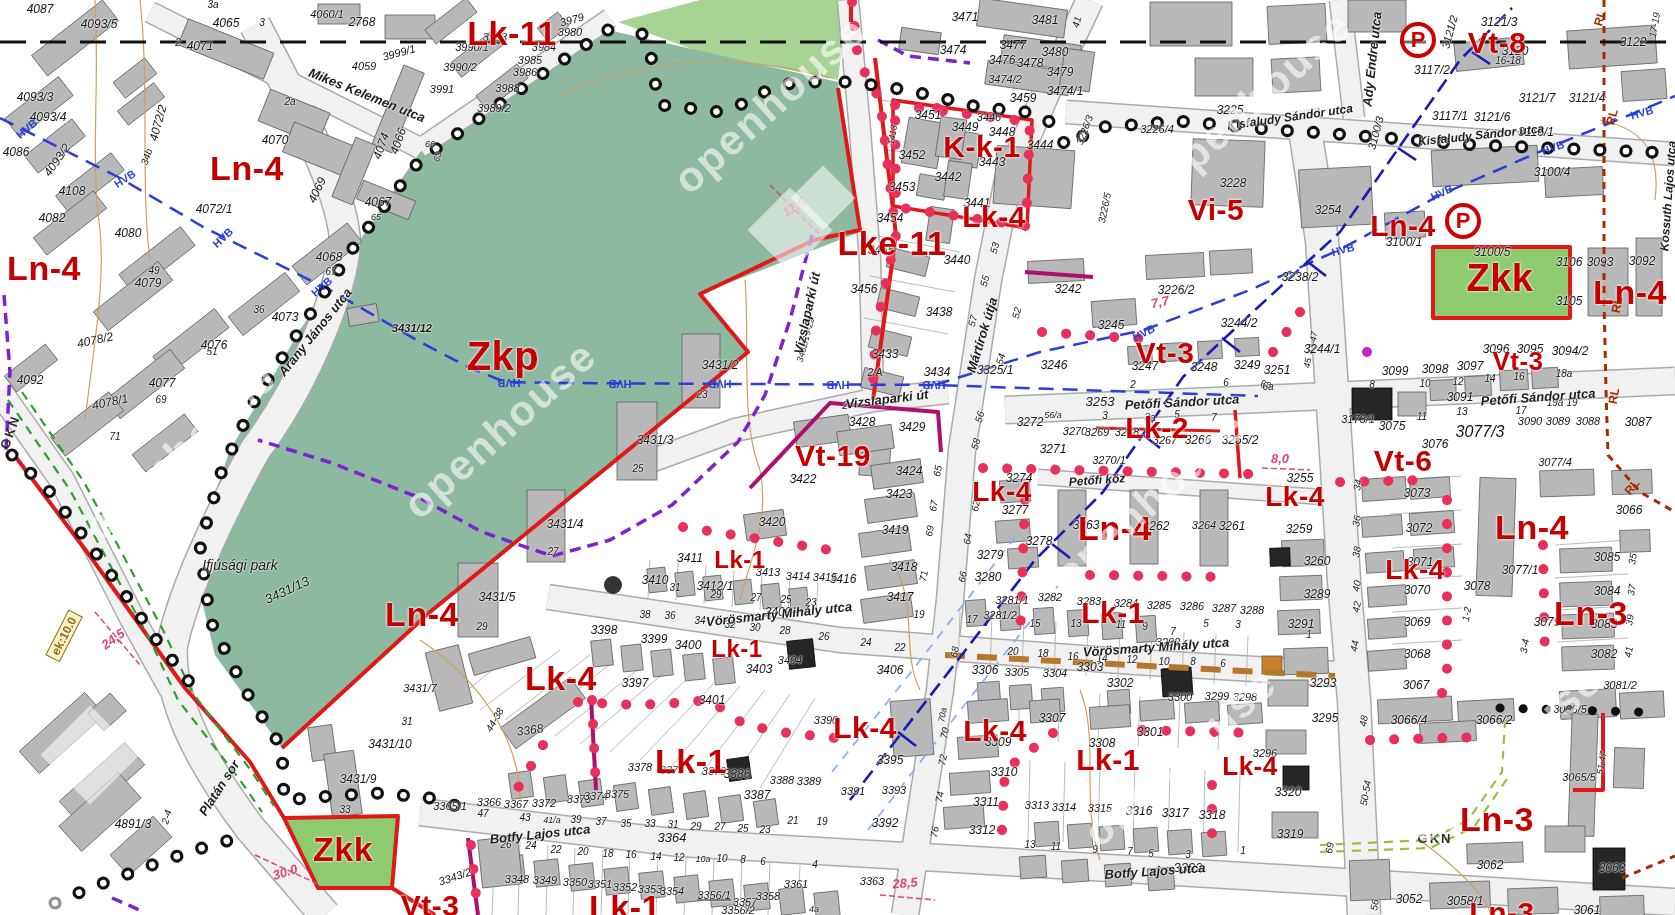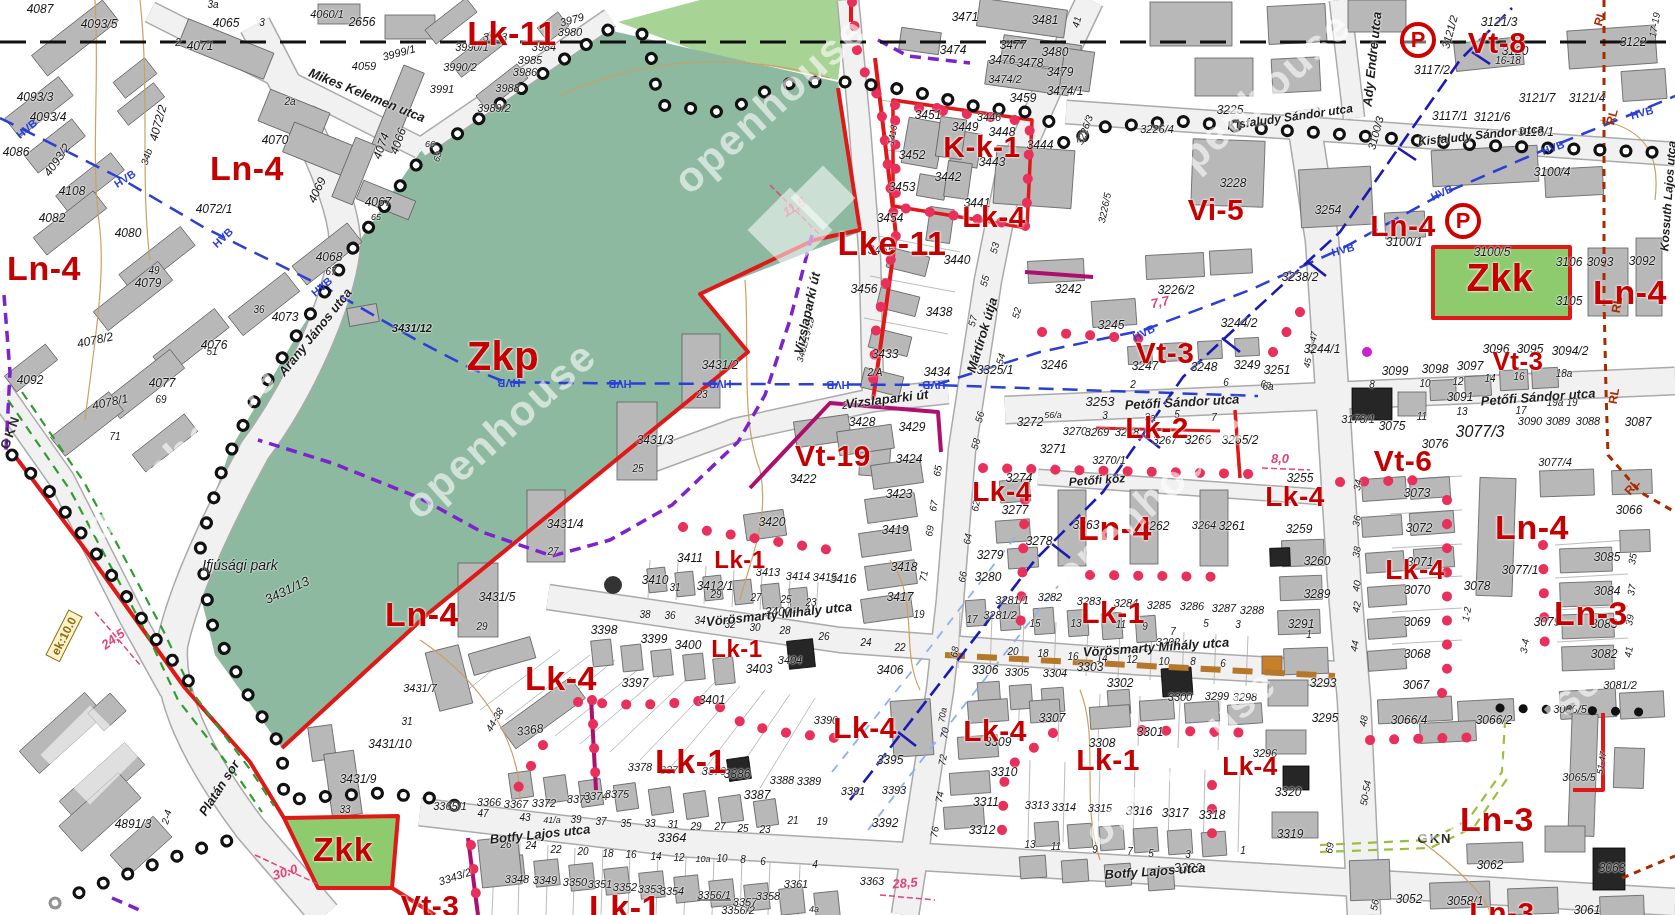--- a/index.html
+++ b/index.html
@@ -329,21 +329,21 @@
       <circle cx="613" cy="585" r="9" fill="#333"></circle>
     </svg>
   <div id="labels">
       <div class="lbl parcel" style="left: 40px; top: 9px; font-size: 12px; transform: translate(-50%, -50%) rotate(0deg);">4087</div>
       <div class="lbl parcel" style="left: 99px; top: 24px; font-size: 12px; transform: translate(-50%, -50%) rotate(0deg);">4093/5</div>
       <div class="lbl parcel" style="left: 226px; top: 23px; font-size: 12px; transform: translate(-50%, -50%) rotate(0deg);">4065</div>
       <div class="lbl parcel" style="left: 262px; top: 23px; font-size: 10px; transform: translate(-50%, -50%) rotate(0deg);">3</div>
       <div class="lbl parcel" style="left: 200px; top: 46px; font-size: 12px; transform: translate(-50%, -50%) rotate(0deg);">4071</div>
       <div class="lbl parcel" style="left: 178px; top: 43px; font-size: 10px; transform: translate(-50%, -50%) rotate(0deg);">2</div>
       <div class="lbl parcel" style="left: 213px; top: 5px; font-size: 10px; transform: translate(-50%, -50%) rotate(0deg);">3a</div>
-      <div class="lbl parcel" style="left: 362px; top: 22px; font-size: 12px; transform: translate(-50%, -50%) rotate(0deg);">2656</div>
+      <div class="lbl parcel" style="left: 362px; top: 22px; font-size: 12px; transform: translate(-50%, -50%) rotate(0deg);">2768</div>
       <div class="lbl parcel" style="left: 327px; top: 14px; font-size: 11px; transform: translate(-50%, -50%) rotate(0deg);">4060/1</div>
       <div class="lbl parcel" style="left: 364px; top: 42px; font-size: 11px; transform: translate(-50%, -50%) rotate(0deg); margin-top: 24px;">4059</div>
       <div class="lbl parcel" style="left: 399px; top: 53px; font-size: 11px; transform: translate(-50%, -50%) rotate(-15deg);">3999/1</div>
       <div class="lbl parcel" style="left: 35px; top: 97px; font-size: 12px; transform: translate(-50%, -50%) rotate(0deg);">4093/3</div>
       <div class="lbl parcel" style="left: 48px; top: 117px; font-size: 12px; transform: translate(-50%, -50%) rotate(0deg);">4093/4</div>
       <div class="lbl parcel" style="left: 16px; top: 152px; font-size: 12px; transform: translate(-50%, -50%) rotate(0deg);">4086</div>
       <div class="lbl parcel" style="left: 57px; top: 160px; font-size: 12px; transform: translate(-50%, -50%) rotate(-55deg);">4093/2</div>
       <div class="lbl parcel" style="left: 158px; top: 123px; font-size: 12px; transform: translate(-50%, -50%) rotate(-75deg);">4072/2</div>
       <div class="lbl parcel" style="left: 147px; top: 157px; font-size: 10px; transform: translate(-50%, -50%) rotate(-72deg);">34b</div>
       <div class="lbl parcel" style="left: 290px; top: 102px; font-size: 10px; transform: translate(-50%, -50%) rotate(0deg);">2a</div>
@@ -510,21 +510,21 @@
       <div class="lbl parcel" style="left: 1097px; top: 432px; font-size: 11px; transform: translate(-50%, -50%) rotate(0deg);">3269</div>
       <div class="lbl parcel" style="left: 1127px; top: 432px; font-size: 11px; transform: translate(-50%, -50%) rotate(0deg);">3268</div>
       <div class="lbl parcel" style="left: 1165px; top: 440px; font-size: 11px; transform: translate(-50%, -50%) rotate(0deg);">3267</div>
       <div class="lbl parcel" style="left: 1198px; top: 440px; font-size: 12px; transform: translate(-50%, -50%) rotate(0deg);">3266</div>
       <div class="lbl parcel" style="left: 1240px; top: 440px; font-size: 12px; transform: translate(-50%, -50%) rotate(0deg);">3265/2</div>
       <div class="lbl parcel" style="left: 1053px; top: 449px; font-size: 12px; transform: translate(-50%, -50%) rotate(0deg);">3271</div>
       <div class="lbl parcel" style="left: 1109px; top: 460px; font-size: 11px; transform: translate(-50%, -50%) rotate(0deg);">3270/1</div>
       <div class="lbl parcel" style="left: 862px; top: 422px; font-size: 12px; transform: translate(-50%, -50%) rotate(0deg);">3428</div>
       <div class="lbl parcel" style="left: 845px; top: 406px; font-size: 10px; transform: translate(-50%, -50%) rotate(0deg);">2</div>
       <div class="lbl parcel" style="left: 912px; top: 427px; font-size: 12px; transform: translate(-50%, -50%) rotate(0deg);">3429</div>
-      <div class="lbl parcel" style="left: 909px; top: 459px; font-size: 12px; transform: translate(-50%, -50%) rotate(0deg);">3424</div>
+      <div class="lbl parcel" style="left: 909px; top: 471px; font-size: 12px; transform: translate(-50%, -50%) rotate(0deg);">3424</div>
       <div class="lbl parcel" style="left: 899px; top: 494px; font-size: 12px; transform: translate(-50%, -50%) rotate(0deg);">3423</div>
       <div class="lbl parcel" style="left: 803px; top: 479px; font-size: 12px; transform: translate(-50%, -50%) rotate(0deg);">3422</div>
       <div class="lbl parcel" style="left: 772px; top: 522px; font-size: 12px; transform: translate(-50%, -50%) rotate(0deg);">3420</div>
       <div class="lbl parcel" style="left: 895px; top: 530px; font-size: 12px; transform: translate(-50%, -50%) rotate(0deg);">3419</div>
       <div class="lbl parcel" style="left: 904px; top: 567px; font-size: 12px; transform: translate(-50%, -50%) rotate(0deg);">3418</div>
       <div class="lbl parcel" style="left: 843px; top: 579px; font-size: 12px; transform: translate(-50%, -50%) rotate(0deg);">3416</div>
       <div class="lbl parcel" style="left: 900px; top: 597px; font-size: 12px; transform: translate(-50%, -50%) rotate(0deg);">3417</div>
       <div class="lbl parcel" style="left: 919px; top: 615px; font-size: 10px; transform: translate(-50%, -50%) rotate(0deg);">19</div>
       <div class="lbl parcel" style="left: 938px; top: 471px; font-size: 10px; transform: translate(-50%, -50%) rotate(-80deg);">65</div>
       <div class="lbl parcel" style="left: 934px; top: 506px; font-size: 10px; transform: translate(-50%, -50%) rotate(-80deg);">67</div>

